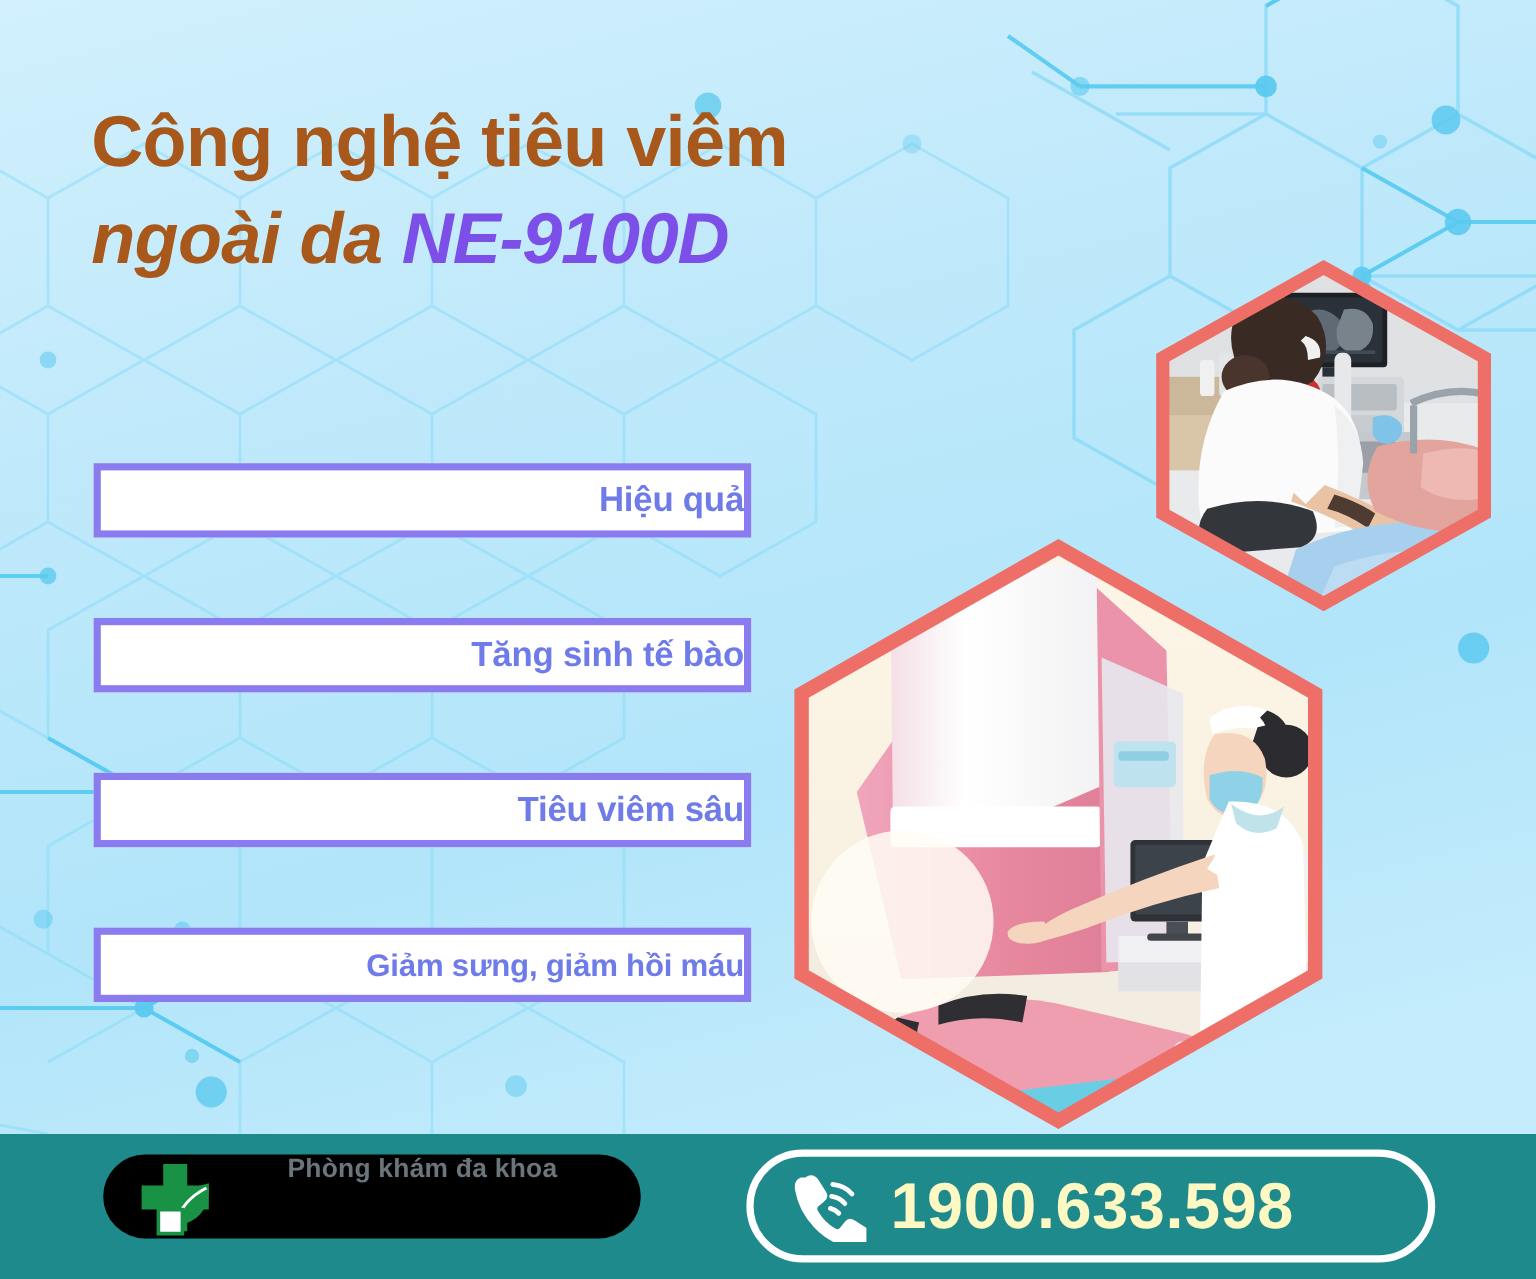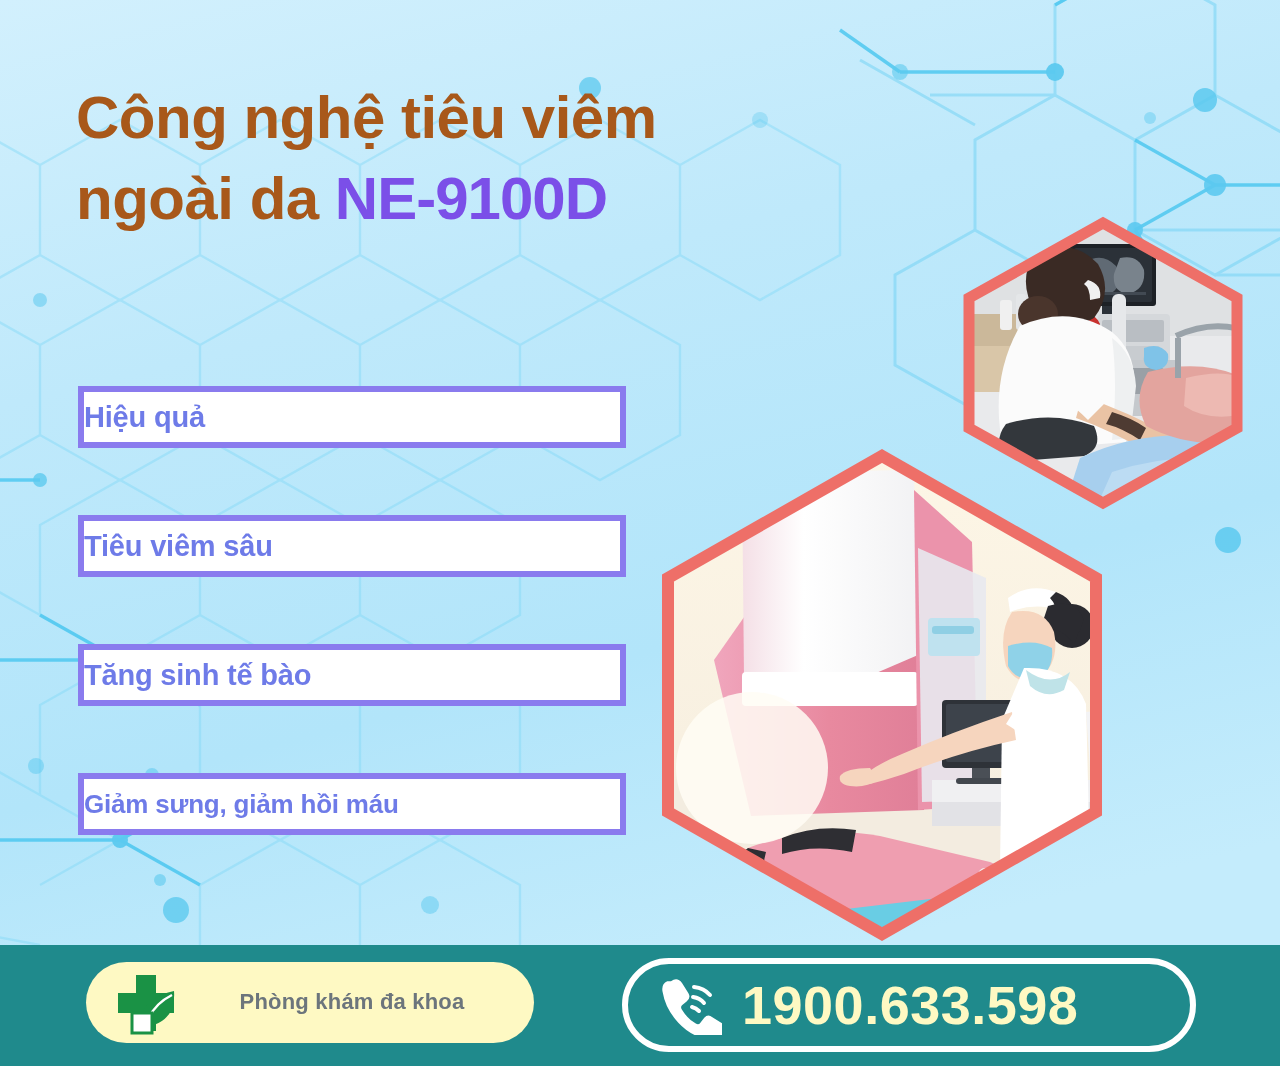--- a/index.html
+++ b/index.html
@@ -34,21 +34,21 @@
     line-height: 1.08;
     letter-spacing: -0.5px;
   }
   .headline .line {
     display: block;
     font-size: 60px;
     font-weight: bold;
     color: #a8581a;
     white-space: nowrap;
   }
-  .headline .line2 { margin-top: 16px; }
+  .headline .line2 { margin-top: 16px; font-style: italic; }
   .model {
     color: #7b4fe8;
     font-weight: bold;
     letter-spacing: -1px;
   }
 
   
   .features {
     position: absolute;
     left: 78px;
@@ -56,21 +56,21 @@
     width: 548px;
   }
   .feature-box {
     box-sizing: border-box;
     width: 548px;
     height: 62px;
     background: #ffffff;
     border: 6px solid #8a7bee;
     display: flex;
     align-items: center;
-    justify-content: flex-start;
+    justify-content: flex-end;
     margin-bottom: 67px;
   }
   .feature-box:last-child { margin-bottom: 0; }
   .feature-label {
     font-size: 29px;
     font-weight: bold;
     color: #6e7be8;
     letter-spacing: -0.2px;
     white-space: nowrap;
   }
@@ -93,25 +93,25 @@
     height: 121px;
     background: #1f8a8c;
     display: flex;
     align-items: center;
   }
   .clinic-pill {
     position: absolute;
     left: 86px;
     top: 17px;
     width: 448px;
-    height: 81px;
-    background: #fef9c3;
+    height: 70px;
+    background: #000000;
     border-radius: 44px;
     display: flex;
-    align-items: center;
+    align-items: flex-start;
     padding-left: 24px;
     box-sizing: border-box;
   }
   .clinic-logo {
     width: 72px;
     height: 72px;
     flex: 0 0 72px;
     margin-right: 6px;
   }
   .clinic-text {
@@ -269,24 +269,24 @@
   <div class="headline">
     <span class="line line1">Công nghệ tiêu viêm</span>
     <span class="line line2"><span>ngoài da </span><span class="model">NE-9100D</span></span>
   </div>
 
   <div class="features">
     <div class="feature-box">
       <span class="feature-label">Hiệu quả</span>
     </div>
     <div class="feature-box">
+      <span class="feature-label">Tăng sinh tế bào</span>
+    </div>
+    <div class="feature-box">
       <span class="feature-label">Tiêu viêm sâu</span>
-    </div>
-    <div class="feature-box">
-      <span class="feature-label">Tăng sinh tế bào</span>
     </div>
     <div class="feature-box wide">
       <span class="feature-label">Giảm sưng, giảm hồi máu</span>
     </div>
   </div>
 
   <svg class="hex hex-large" viewBox="0 0 452 490" aria-hidden="true">
     <defs>
       <clipPath id="clipLarge">
         <polygon points="226,6 440,128 440,362 226,484 12,362 12,128"></polygon>

